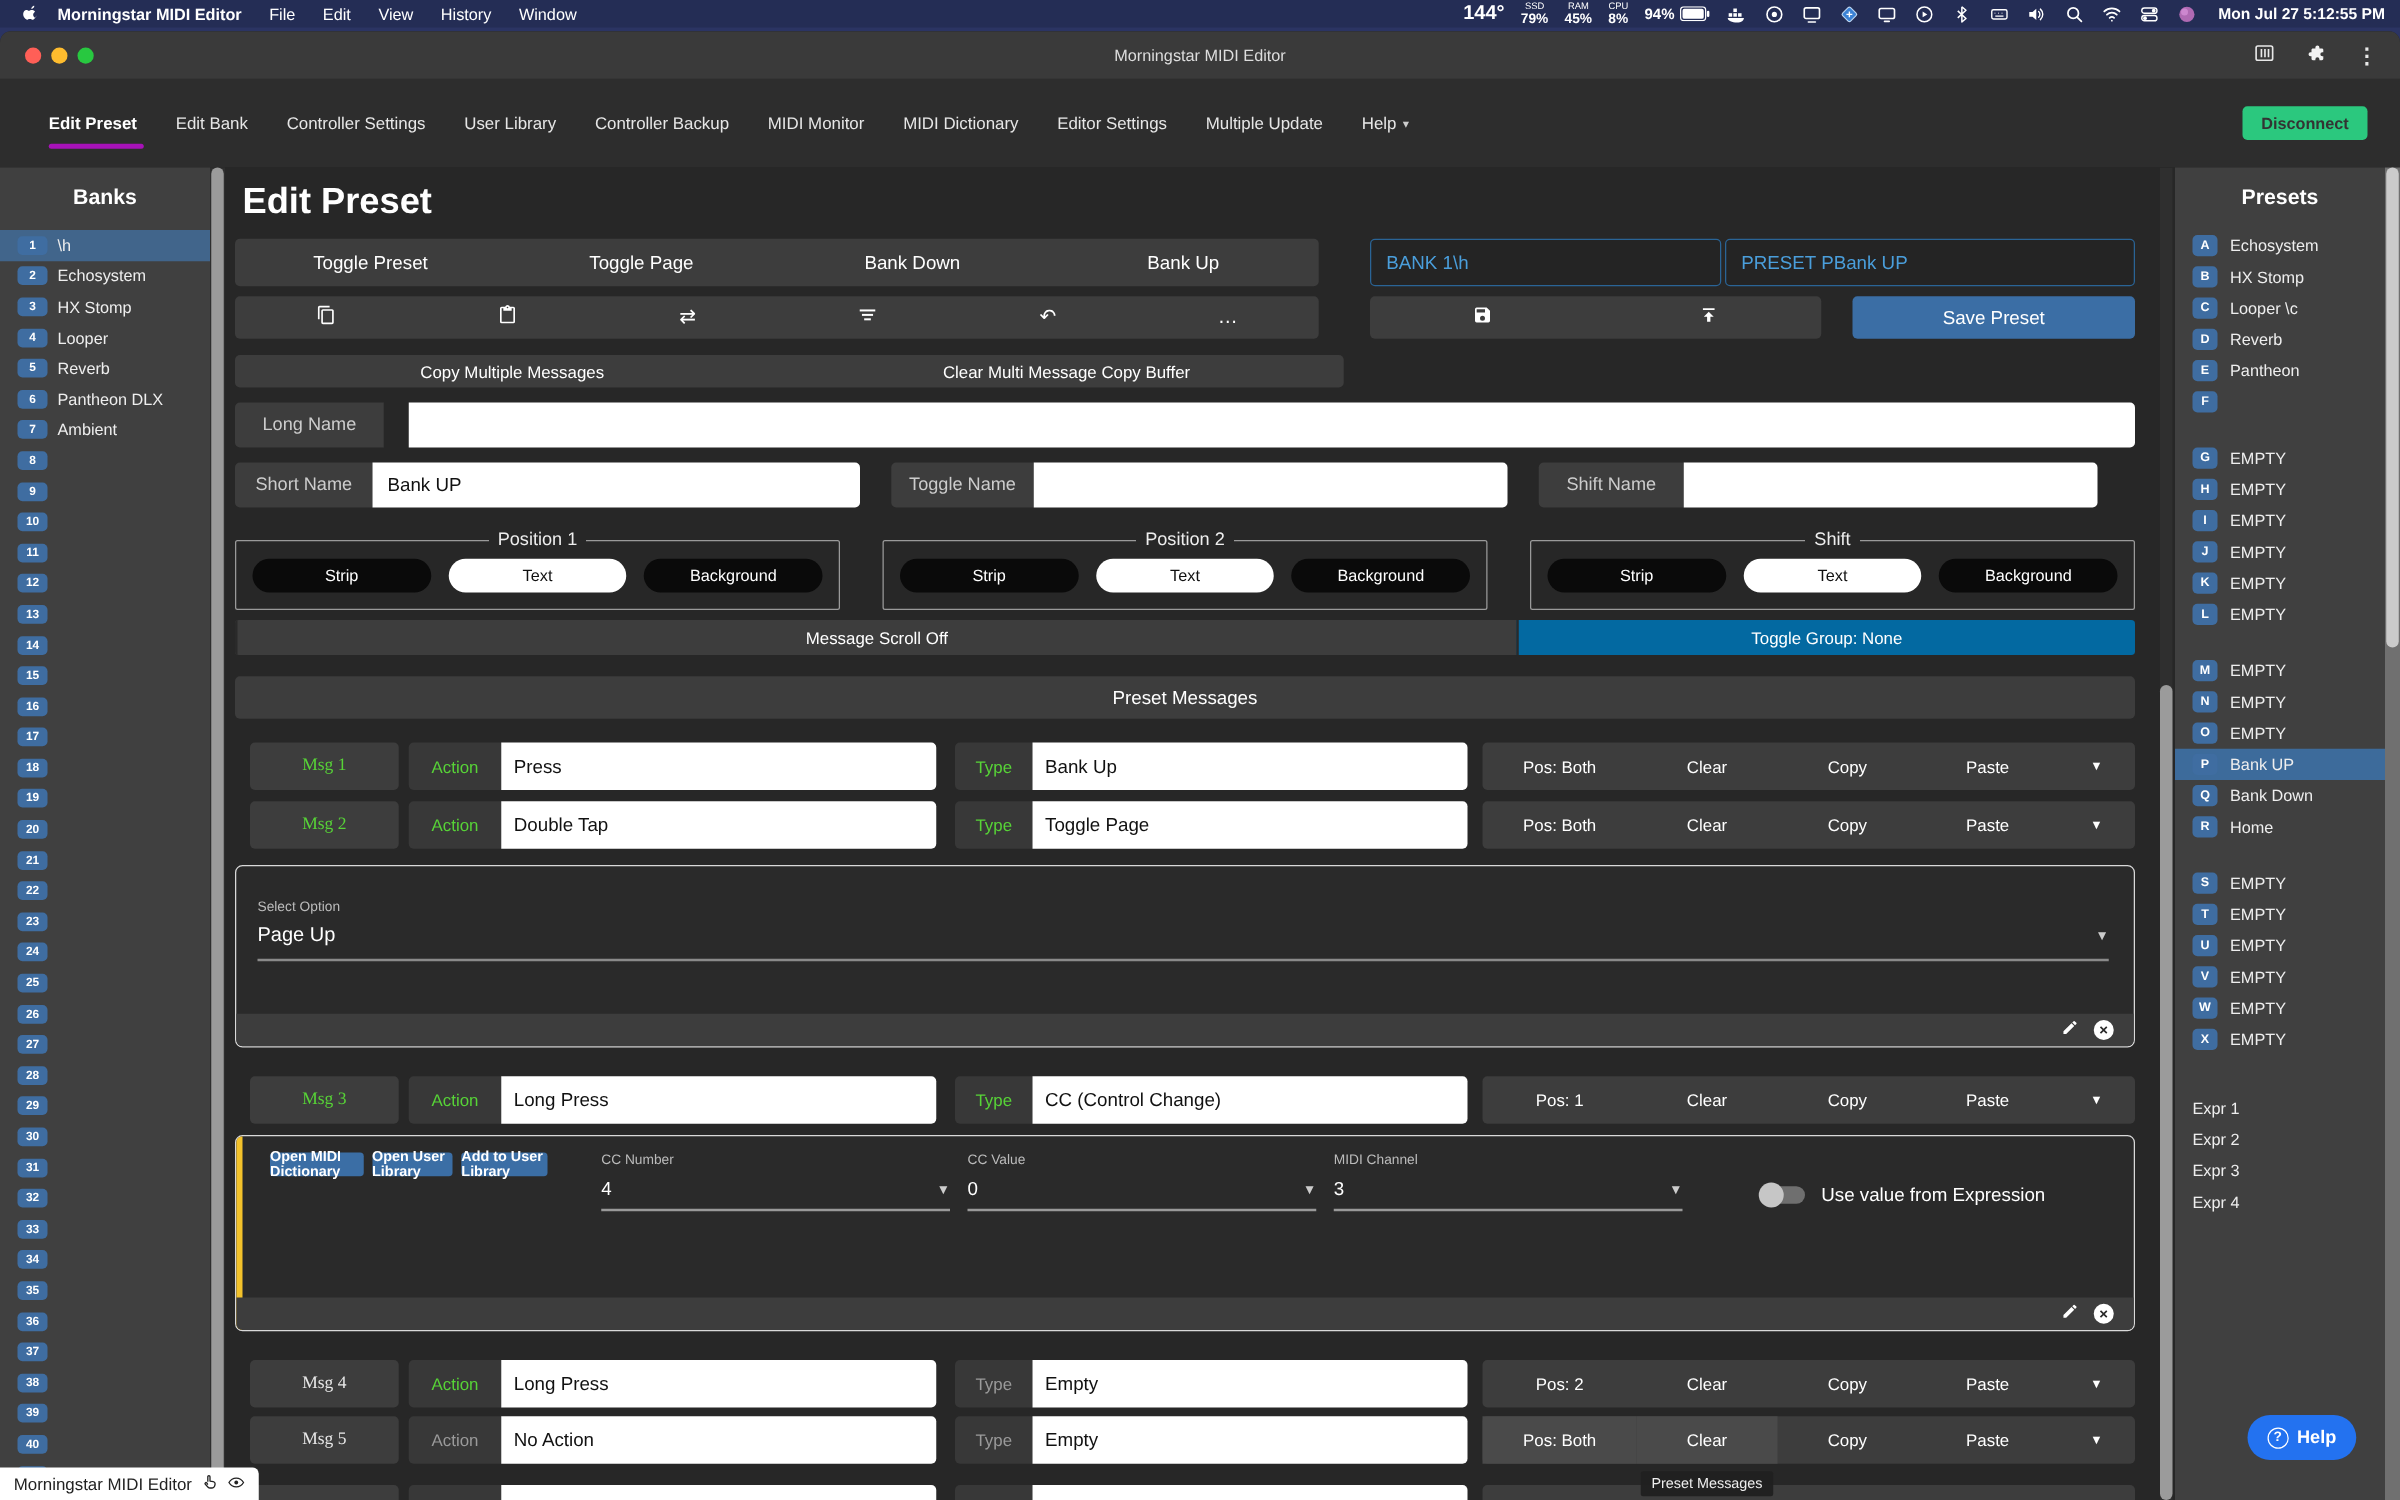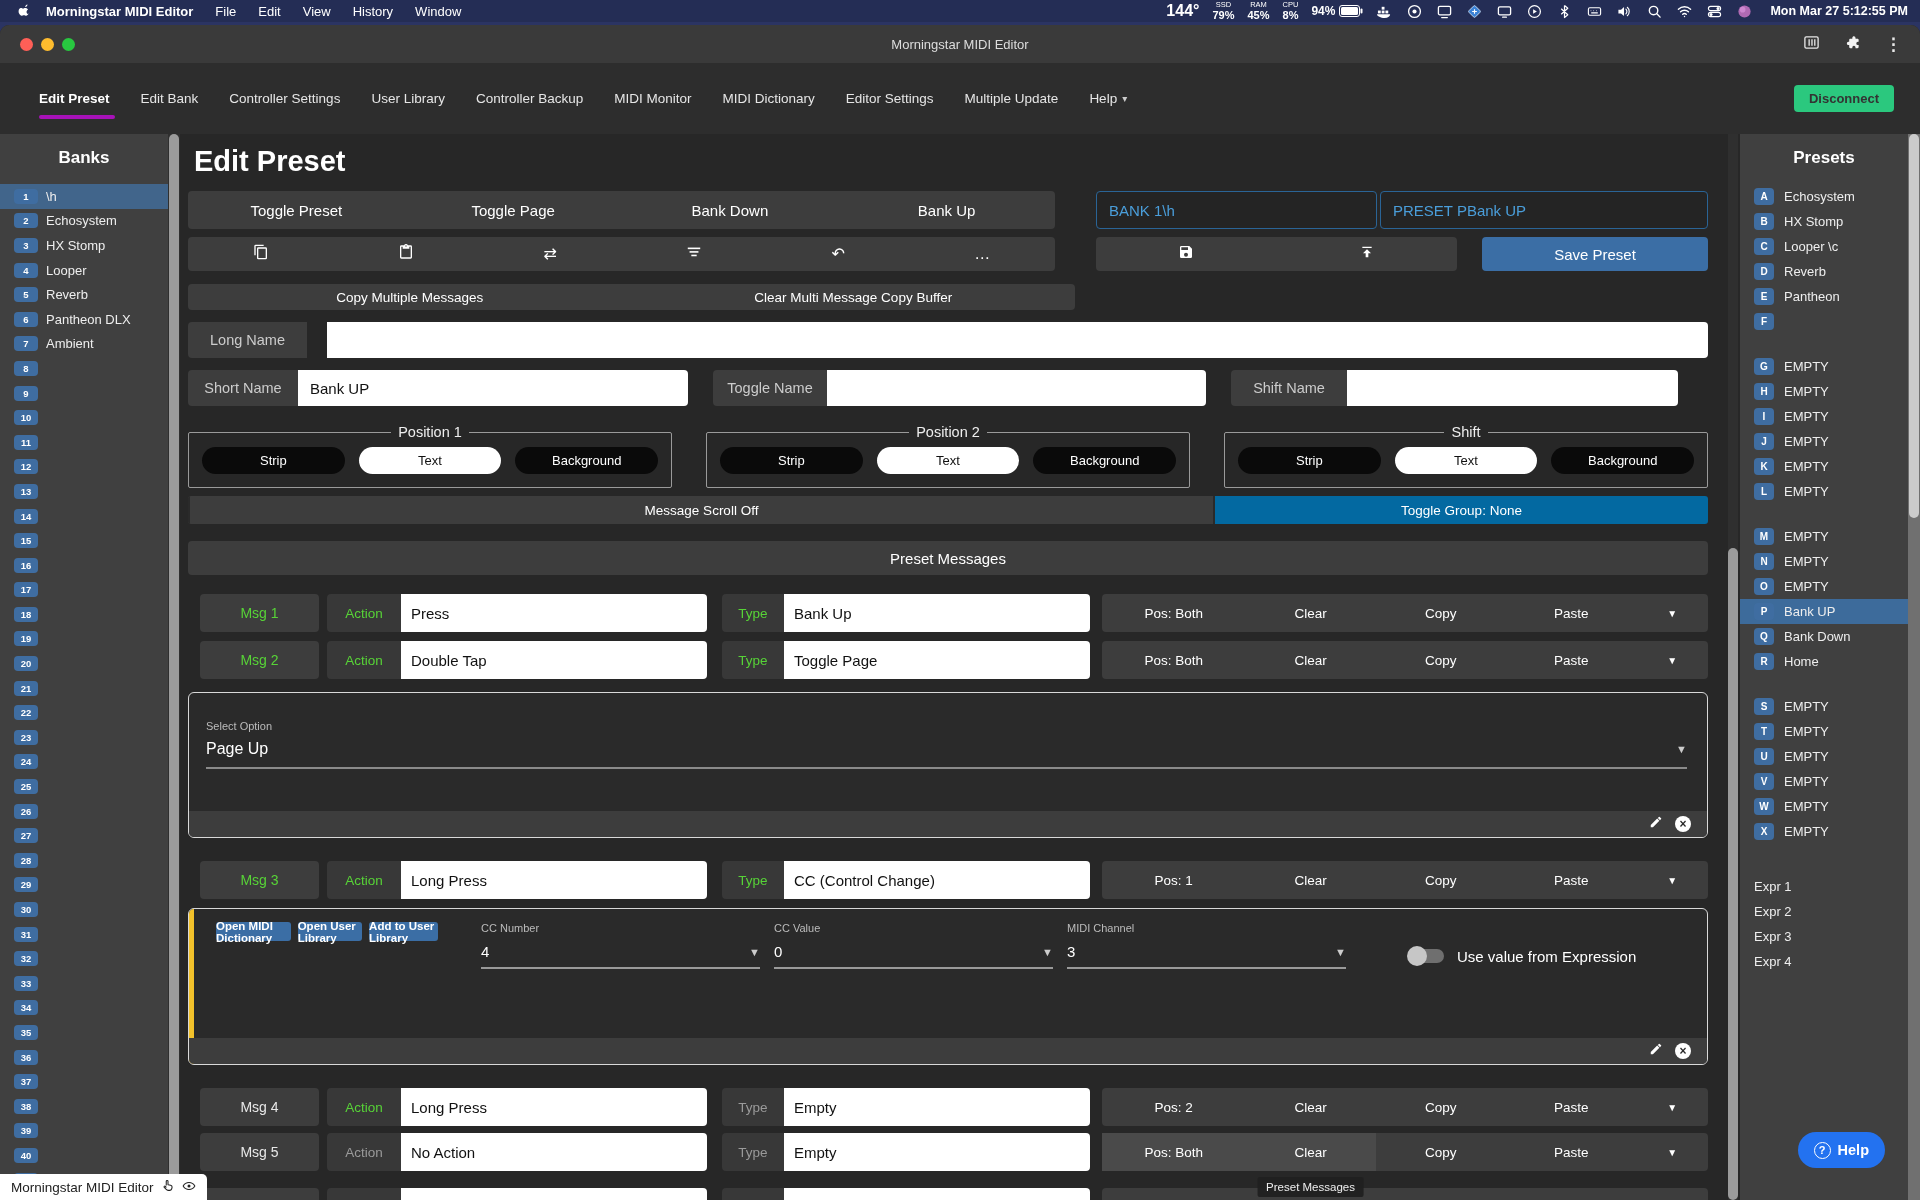--- a/index.html
+++ b/index.html
@@ -121,26 +121,26 @@
   .tg-seg { display:flex; align-items:center; justify-content:center; color:#fff; font-size:13.5px; }
   .tg-on { width:497px; background:var(--toggle_green,#13bf8e); }
   .tg-mid { flex:1; background:#3d3d3d; border-left:2px solid #2a2a2a; }
   .tg-right { width:495px; background:#0369a1; border-left:2px solid #2a2a2a; }
 
   .msgs-header { margin-top:17px; height:34px; background:#3d3d3d; border-radius:4px; display:flex;
     align-items:center; justify-content:center; color:#fff; font-size:15px; }
 
   .msg-row { margin-top:9px; height:38px; display:flex; padding-left:12px; }
   .c-msg { width:119px; background:#3d3d3d; border-radius:4px; display:flex; align-items:center;
-    justify-content:center; font-size:14px; color:#e8e8e8; margin-right:8px; }
+    justify-content:center; font-size:14px; color:#e8e8e8; margin-right:8px;font-family:Liberation Serif, serif; }
   .c-keylabel { background:#383838; display:flex; align-items:center; justify-content:center;
     font-size:13.5px; color:#9a9a9a; border-radius:4px 0 0 4px; }
   .c-action-l { width:74px; } .c-type-l { width:62px; }
   .on { color:var(--accent_green,#57d337) !important; }
-  .c-input { width:306px; background:#fff; color:#111; font-size:15px; display:flex; align-items:center;
+  .c-input { width:348px; background:#fff; color:#111; font-size:15px; display:flex; align-items:center;
     padding-left:10px; border-radius:0 4px 4px 0; }
   .sp15 { width:15px; } .sp12 { width:12px; }
   .c-right { flex:1; background:#3d3d3d; border-radius:4px; display:flex; }
   .rc { flex:1; display:flex; align-items:center; justify-content:center; color:#fff; font-size:13.5px; position:relative; }
   .rc.pos { flex:1.1; }
   .rc.caret-c { flex:0.55; color:#fff; font-size:10px; }
   .rc.hovered { background:#4a4a4a; }
   .tooltip { position:absolute; top:calc(100% + 6px); left:50%; transform:translateX(-50%);
     background:rgba(32,32,32,.96); color:#eee; font-size:11.5px; padding:4px 9px; border-radius:2px;
     white-space:nowrap; z-index:5; }
@@ -299,21 +299,21 @@
           <rect x="1.5" y="8.9" width="13" height="4.6" rx="2.3" fill="none" stroke="#fff" stroke-width="1.2"></rect>
           <circle cx="4.3" cy="11.2" r="1.6"></circle>
         </svg>
       </span>
     <span class="mb-icon">
         <svg viewBox="0 0 16 16">
           <circle cx="8" cy="8" r="6.5" fill="#b06ab3"></circle>
           <circle cx="6" cy="6" r="3" fill="#d48fd6" opacity=".8"></circle>
         </svg>
       </span>
-    <span class="clock">Mon Mar 27 5:12:55 PM</span>
+    <span class="clock">Mon Jul 27 5:12:55 PM</span>
   </div>
 </div>
 
 <div class="window">
 
   <div class="titlebar">
     <div class="lights">
       <span class="light l-red"></span>
       <span class="light l-yellow"></span>
       <span class="light l-green"></span>

